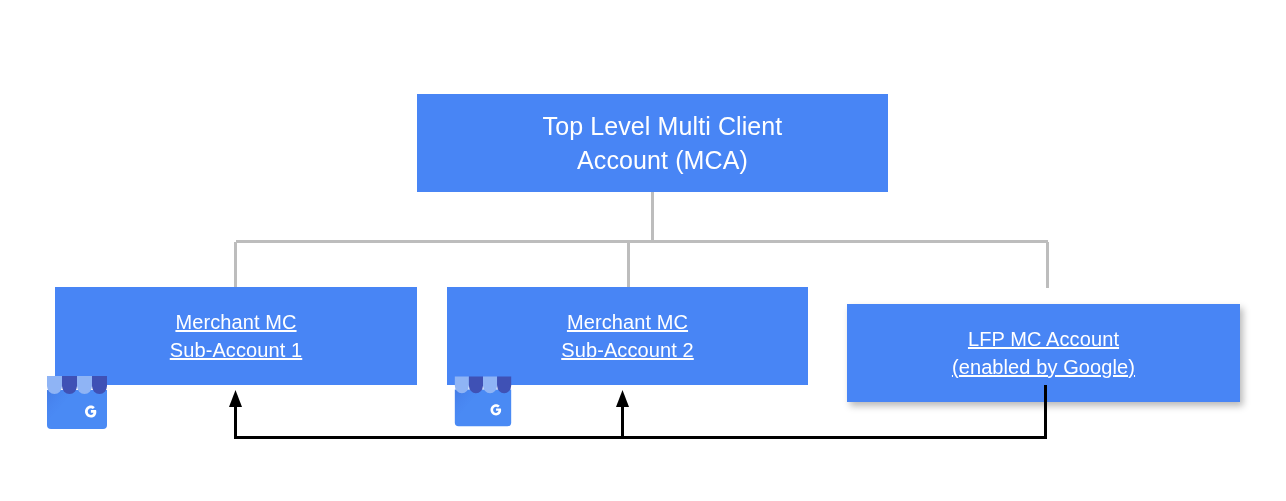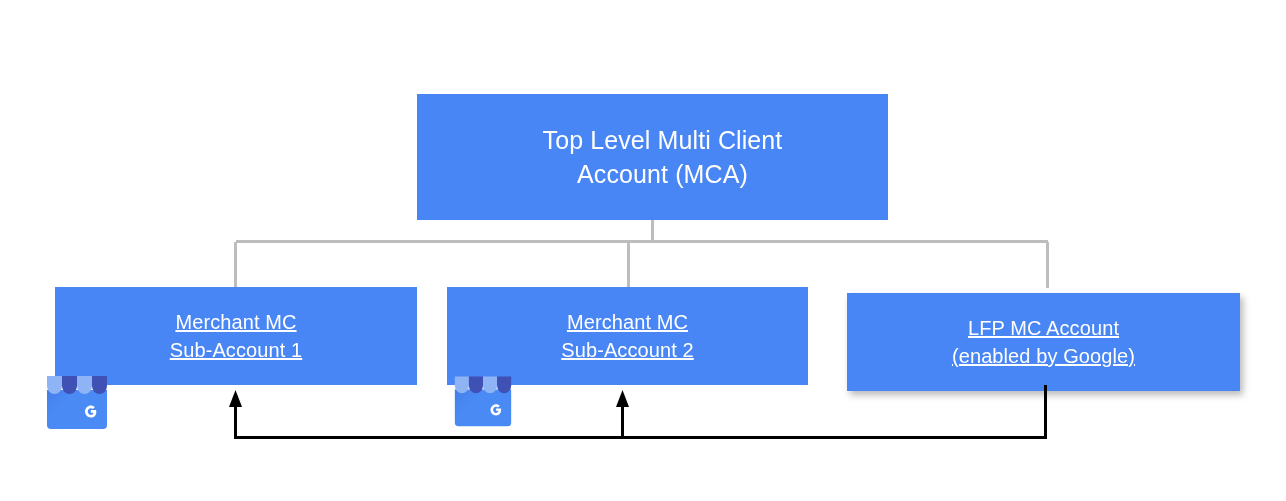--- a/index.html
+++ b/index.html
@@ -52,38 +52,38 @@
   .node-sub .node-text {
     font-size: 20px;
     line-height: 28px;
     text-decoration: underline;
   }
 
   #node-top {
     left: 417px;
     top: 94px;
     width: 471px;
-    height: 126px;
+    height: 98px;
     padding-left: 20px;
   }
   #node-merchant-1 {
     left: 55px;
     top: 287px;
     width: 362px;
     height: 98px;
   }
   #node-merchant-2 {
     left: 447px;
     top: 287px;
     width: 361px;
     height: 98px;
   }
   #node-lfp {
     left: 847px;
-    top: 293px;
+    top: 304px;
     width: 393px;
     height: 98px;
     box-shadow: 3px 4px 7px rgba(0,0,0,0.28);
   }
 
   
   .gmb-icon {
     position: absolute;
     z-index: 3;
   }

